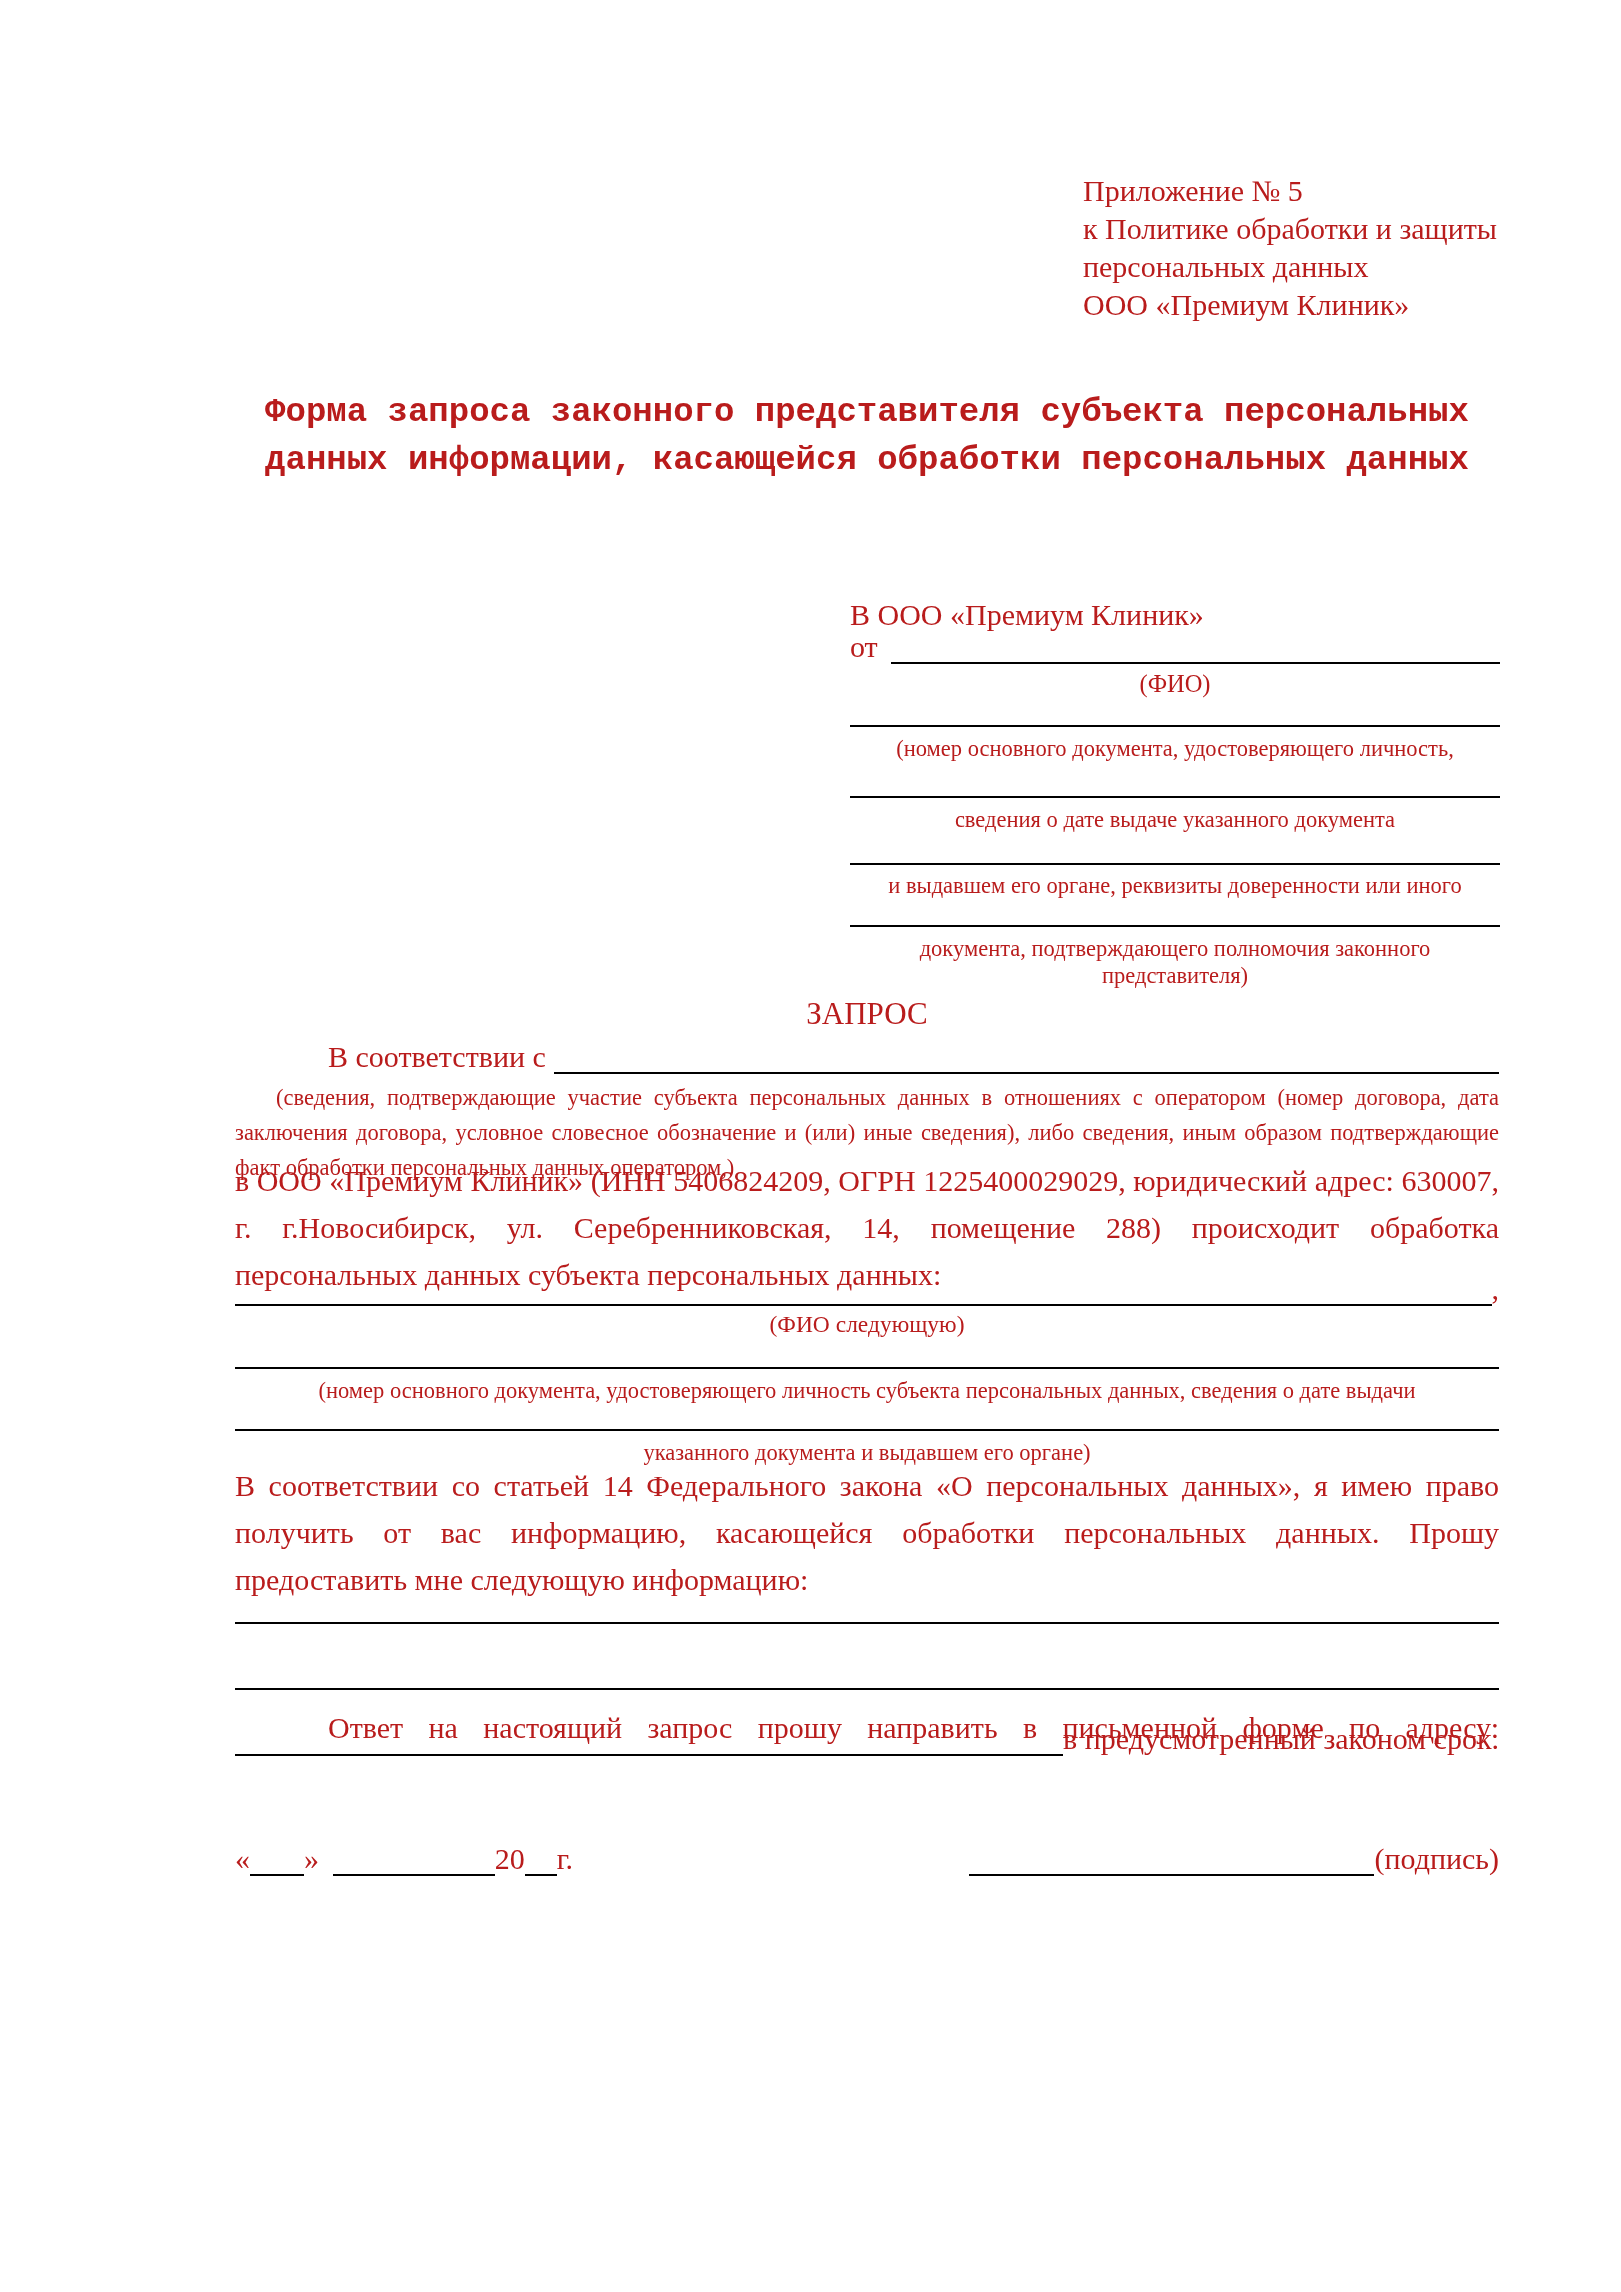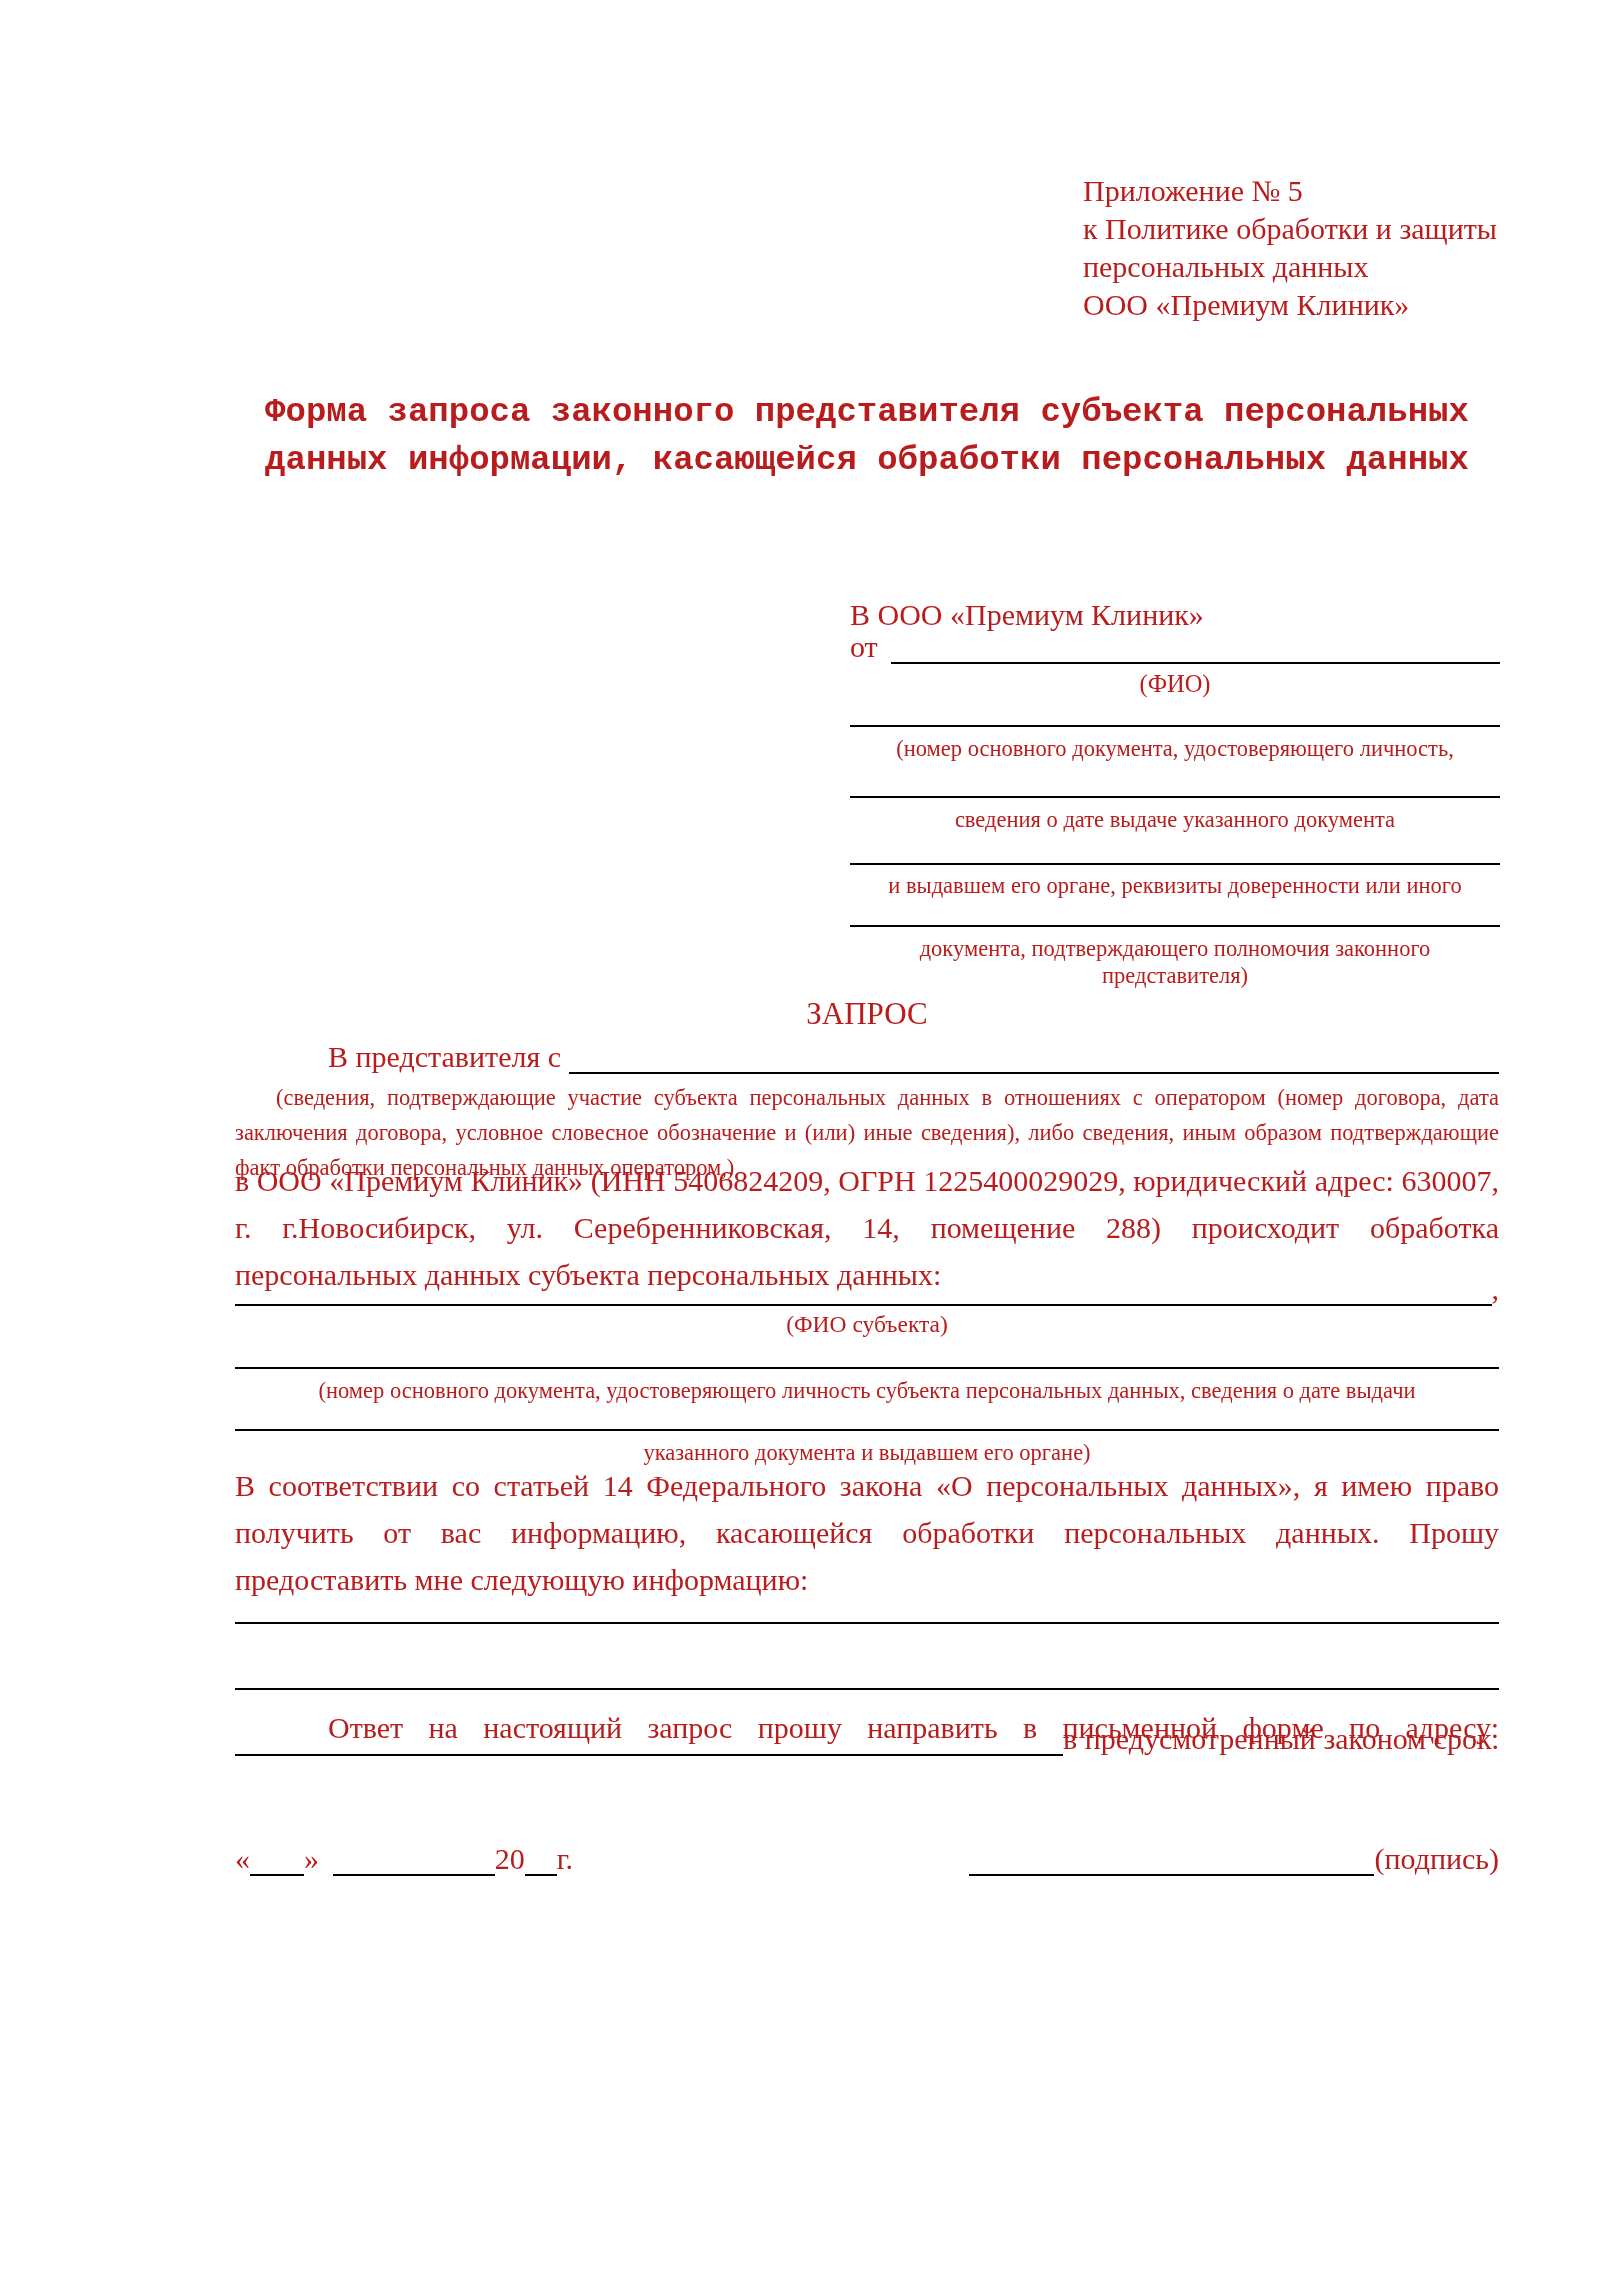--- a/index.html
+++ b/index.html
@@ -135,33 +135,33 @@
 
   <div class="abs hr-line u3"></div>
   <div class="abs cap c3">и выдавшем его органе, реквизиты доверенности или иного</div>
 
   <div class="abs hr-line u4"></div>
   <div class="abs cap c4">документа, подтверждающего полномочия законного представителя)</div>
 
   <div class="abs req-heading">ЗАПРОС</div>
 
   <div class="abs row intro-row">
-    <span class="label">В представителя с</span>
+    <span class="label">В соответствии с</span>
     <div class="fill"></div>
   </div>
 
   <p class="abs intro-cap">(сведения, подтверждающие участие субъекта персональных данных в отношениях с оператором (номер договора, дата заключения договора, условное словесное обозначение и (или) иные сведения), либо сведения, иным образом подтверждающие факт обработки персональных данных оператором,)</p>
 
   <p class="abs para para-operator">в ООО «Премиум Клиник» (ИНН 5406824209, ОГРН 1225400029029, юридический адрес: 630007, г. г.Новосибирск, ул. Серебренниковская, 14, помещение 288) происходит обработка персональных данных субъекта персональных данных:</p>
 
   <div class="abs row fio-row">
     <div class="fill"></div>
     <span class="comma">,</span>
   </div>
-  <div class="abs cap cap-subject-fio">(ФИО субъекта)</div>
+  <div class="abs cap cap-subject-fio">(ФИО следующую)</div>
 
   <div class="abs hr-line u5"></div>
   <div class="abs cap c5">(номер основного документа, удостоверяющего личность субъекта персональных данных, сведения о дате выдачи</div>
 
   <div class="abs hr-line u6"></div>
   <div class="abs cap c6">указанного документа и выдавшем его органе)</div>
 
   <p class="abs para para-law">В соответствии со статьей 14 Федерального закона «О персональных данных», я имею право получить от вас информацию, касающейся обработки персональных данных. Прошу предоставить мне следующую информацию:</p>
 
   <div class="abs hr-line u7"></div>

